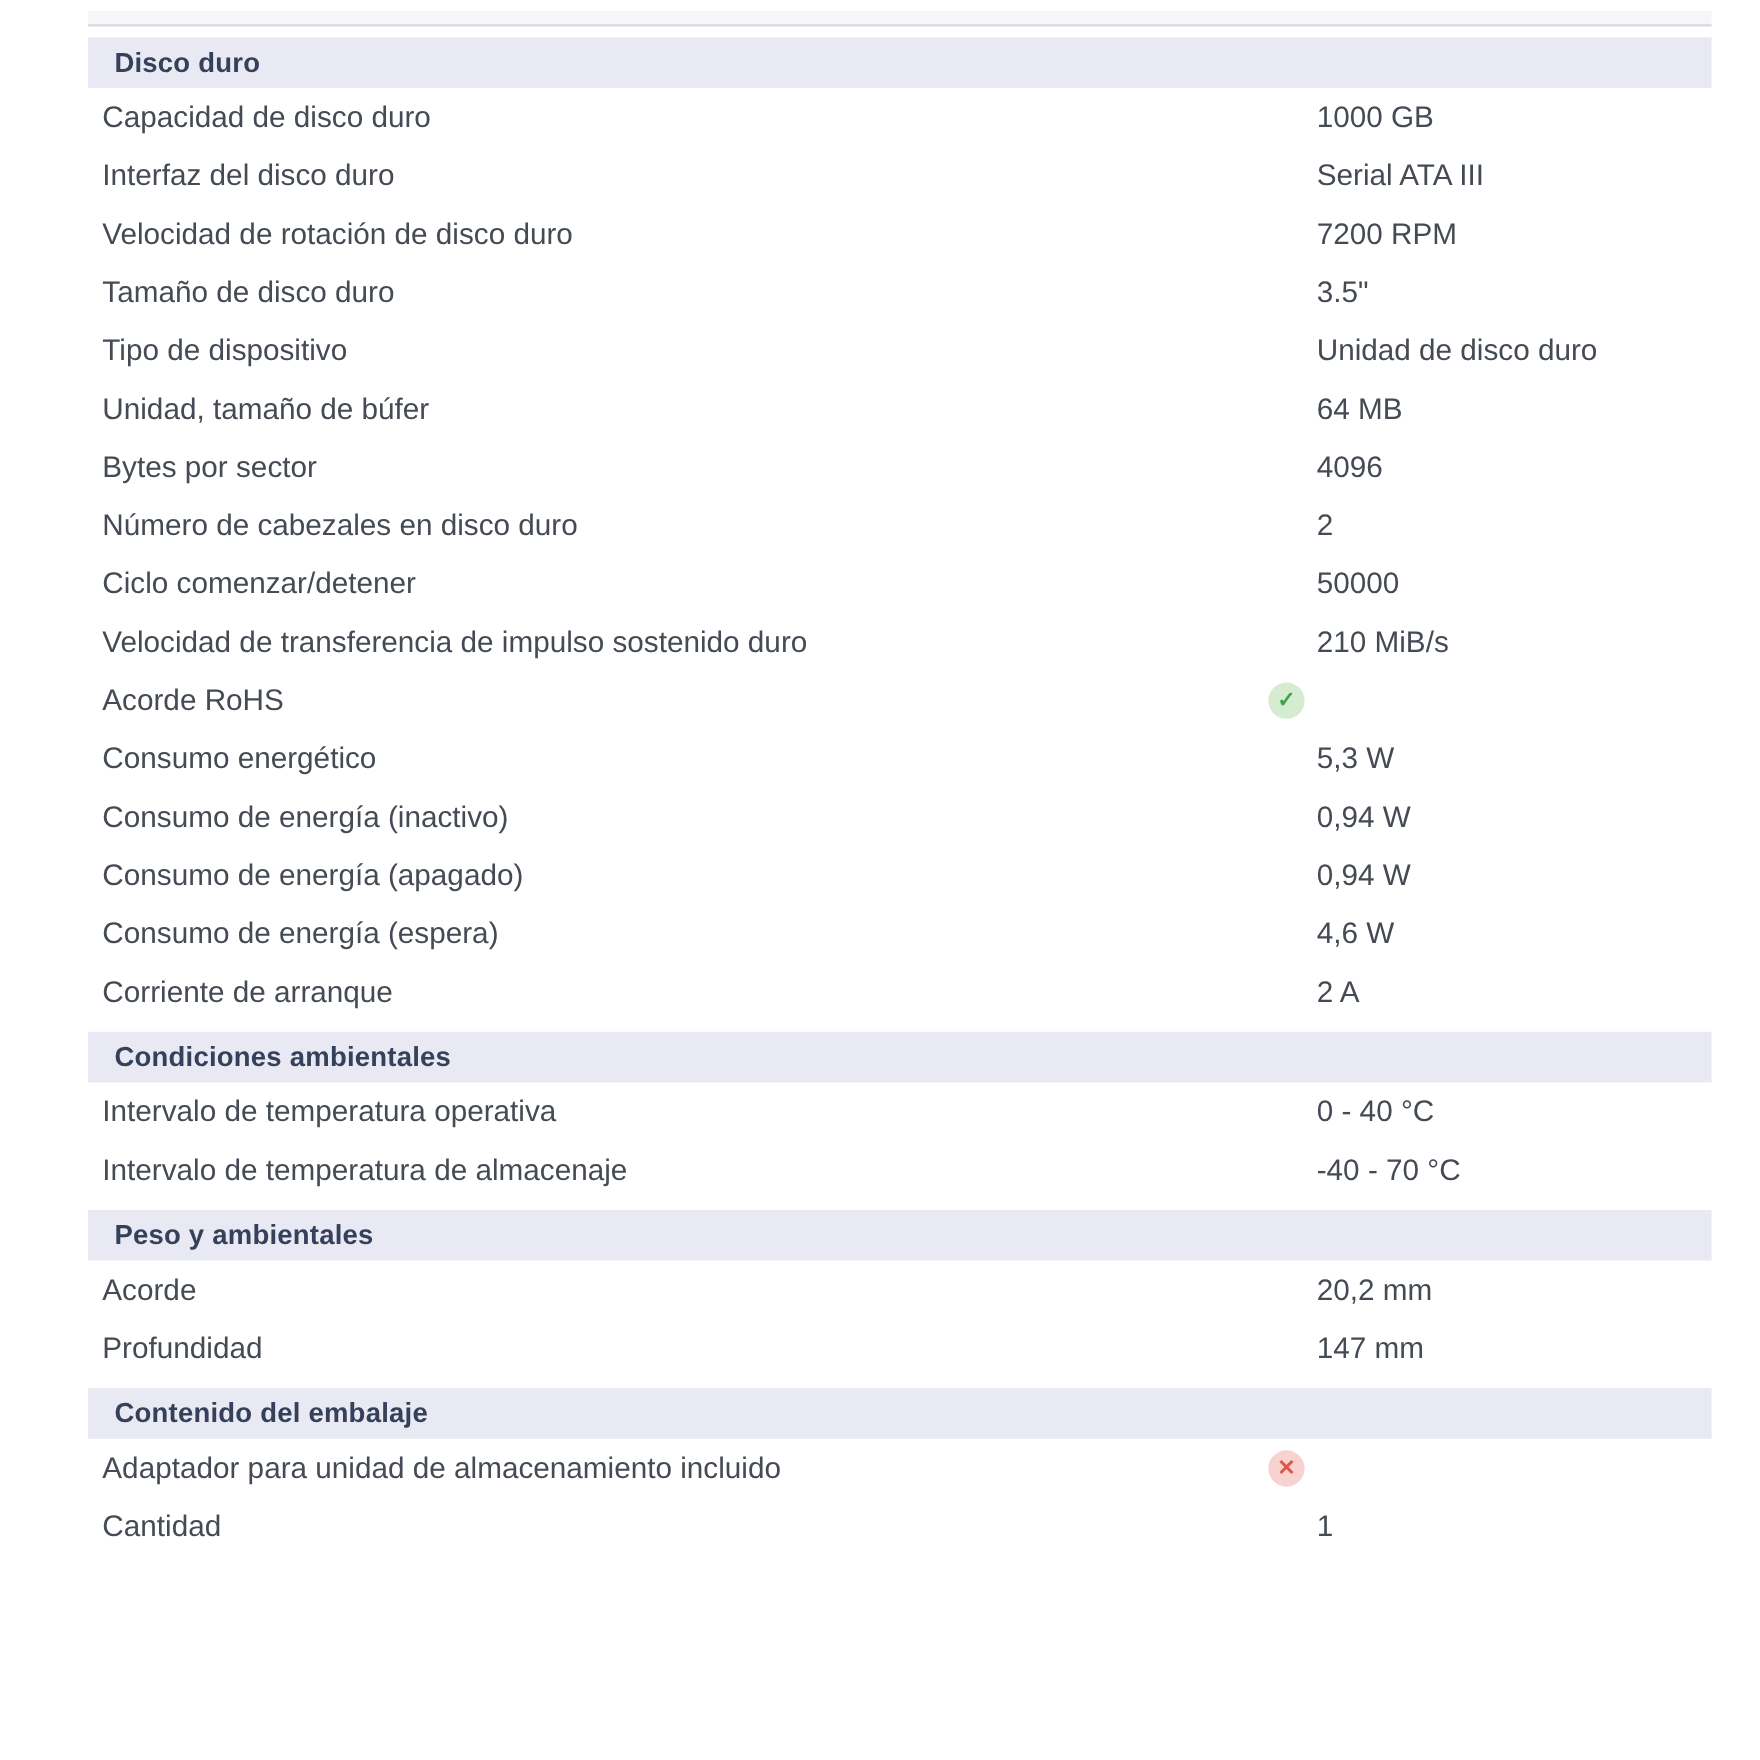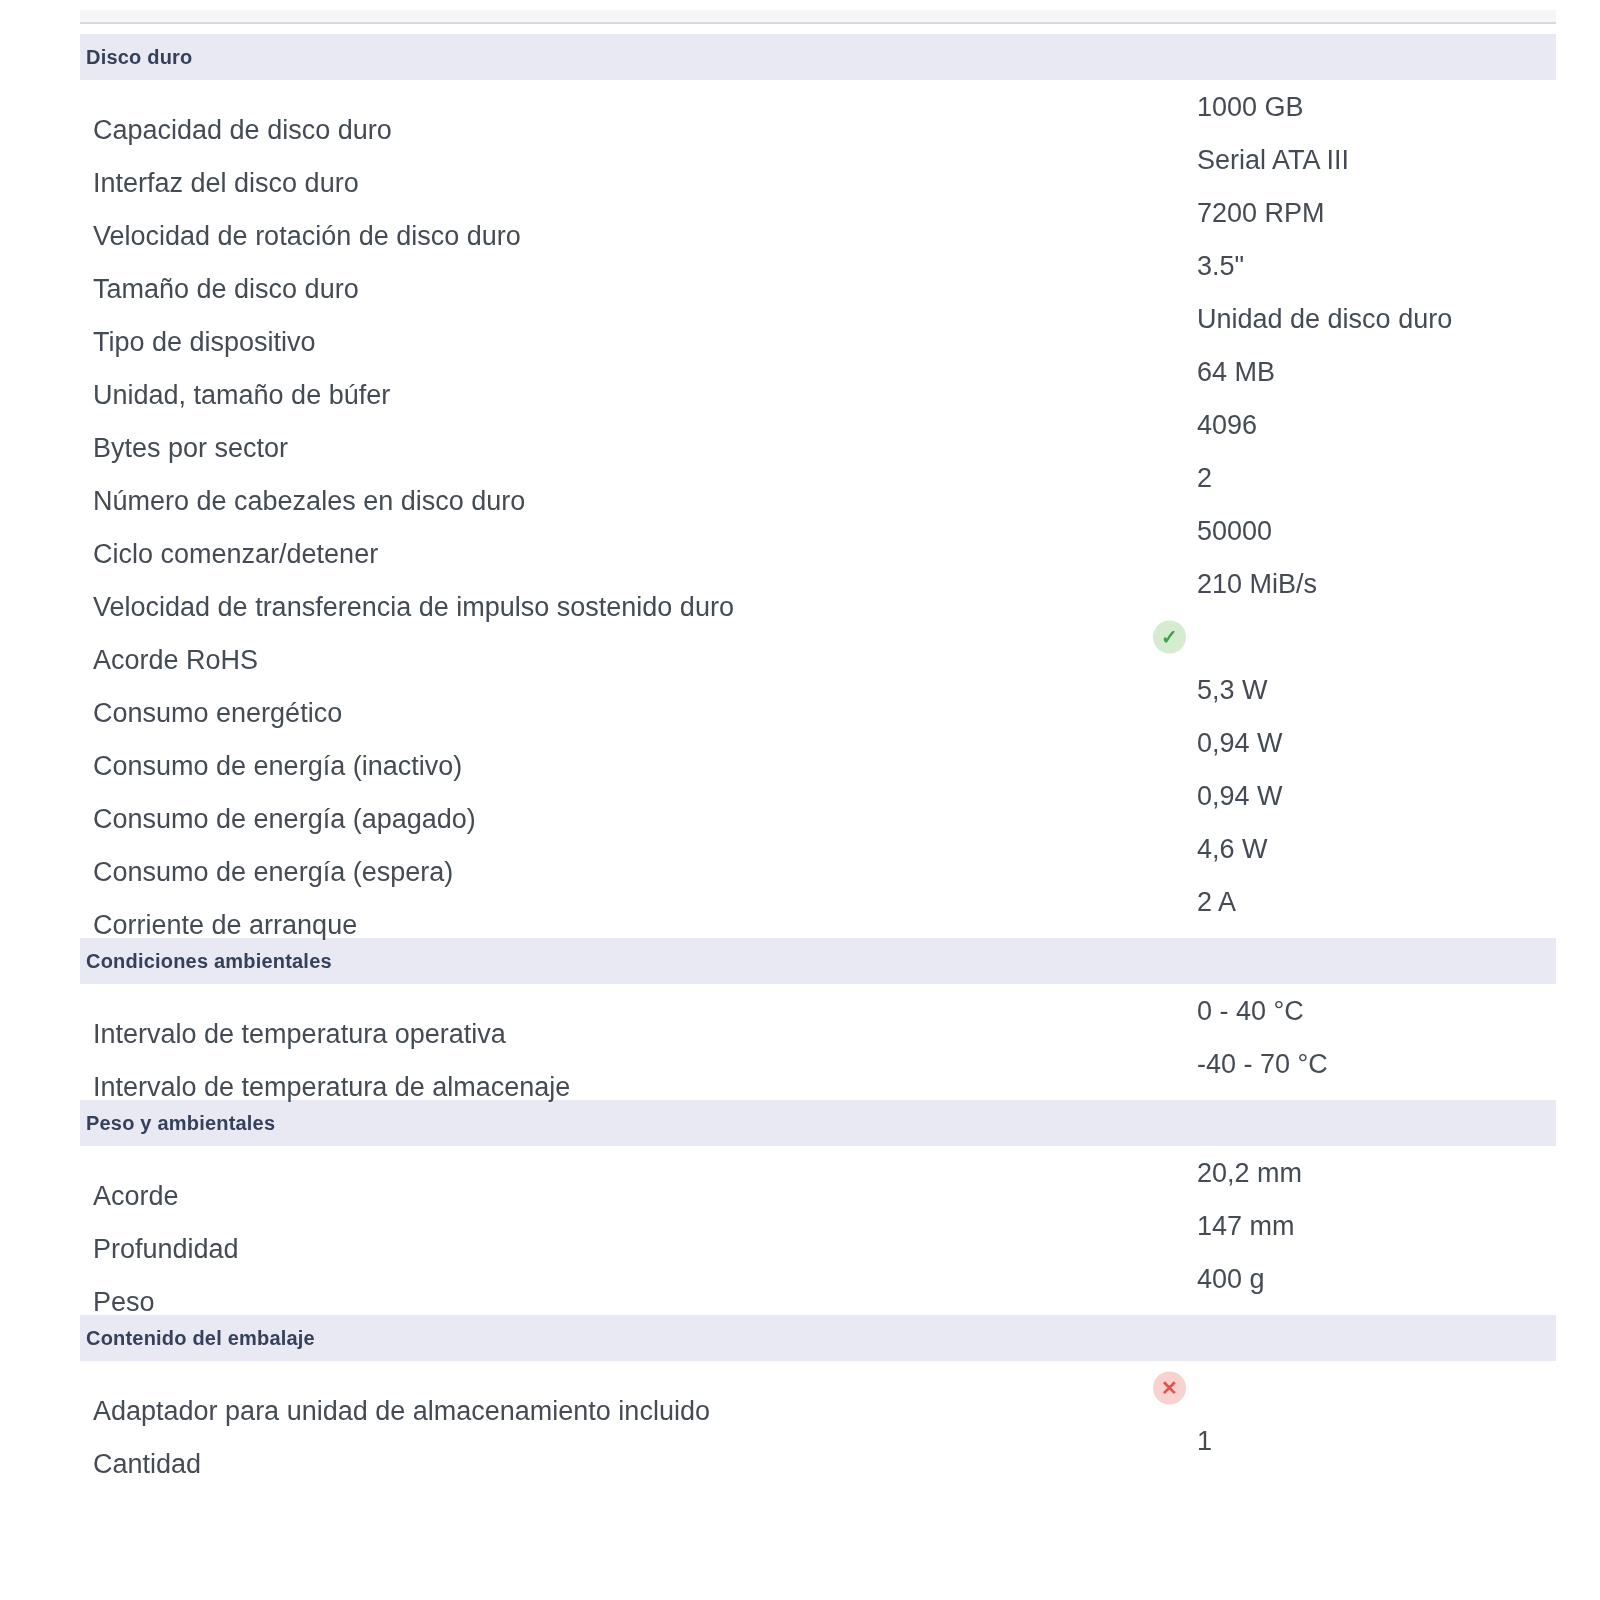--- a/index.html
+++ b/index.html
@@ -33,41 +33,40 @@
     background: var(--strip-bg);
     border-bottom: 2px solid var(--strip-border);
   }
   .section { width: 100%; }
   .section-header {
     margin-top: 10px;
     height: 46px;
     line-height: 46px;
     background: var(--header-bg);
     color: var(--header-text);
-    font-size: 20px;
+    font-size: 25px;
     font-weight: bold;
-    padding-left: 6px;
+    padding-left: 24px;
     box-sizing: border-box;
     letter-spacing: 0.2px;
   }
   .section:first-of-type .section-header { margin-top: 0; }
   .spec-row {
     position: relative;
     height: 53px;
     width: 100%;
     color: var(--row-text);
     font-size: 27px;
   }
   .spec-row .label {
     position: absolute;
     left: 13px;
     top: 50%;
     transform: translateY(-50%);
     white-space: nowrap;
-    margin-top: 23px;
   }
   .spec-row .value {
     position: absolute;
     left: 1117px;
     top: 50%;
     transform: translateY(-50%);
     white-space: nowrap;
   }
   .status-icon {
     position: absolute;
@@ -176,24 +175,20 @@
     <div class="section">
       <div class="section-header">Peso y ambientales</div>
       <div class="spec-row">
         <span class="label">Acorde</span>
         <span class="value">20,2 mm</span>
       </div>
       <div class="spec-row">
         <span class="label">Profundidad</span>
         <span class="value">147 mm</span>
       </div>
-      <div class="spec-row">
-        <span class="label">Peso</span>
-        <span class="value">400 g</span>
-      </div>
     </div>
     <div class="section">
       <div class="section-header">Contenido del embalaje</div>
       <div class="spec-row">
         <span class="label">Adaptador para unidad de almacenamiento incluido</span>
         <span class="status-icon icon-cross">✕</span>
       </div>
       <div class="spec-row">
         <span class="label">Cantidad</span>
         <span class="value">1</span>

